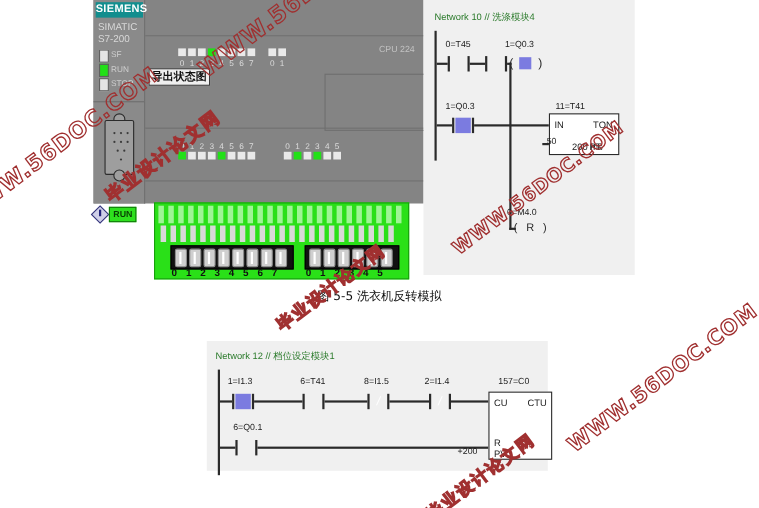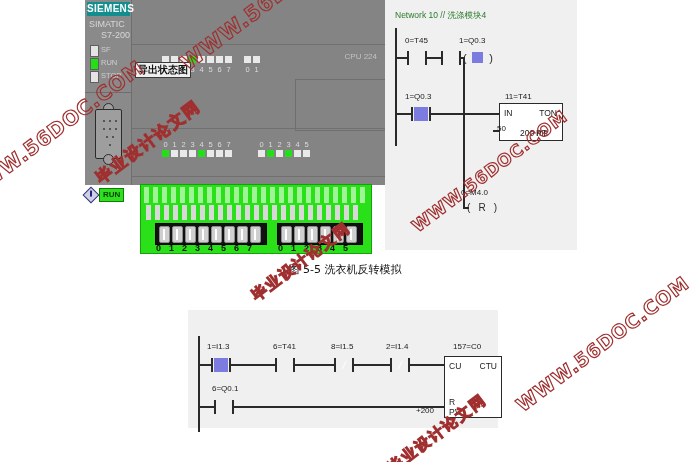--- a/index.html
+++ b/index.html
@@ -14,36 +14,36 @@
   
   #fig55{position:absolute;left:0;top:0;width:690px;height:288px;}
 
   
   .plc-pic{position:absolute;left:85px;top:0px;width:300px;height:250px;background:#ffffff;}
   .plc-body{position:absolute;left:0px;top:0px;width:300px;height:185px;background:#848484;}
   .plc-left{position:absolute;left:0px;top:0px;width:46px;height:185px;background:#8a8a8a;border-right:1px solid #6e6e6e;}
   .siemens{position:absolute;left:2px;top:2px;width:43px;height:14px;background:#128e8e;color:#ffffff;
            font-size:10px;font-weight:bold;letter-spacing:.3px;text-align:center;line-height:14px;}
   .simatic{position:absolute;left:4px;top:19px;font-size:9px;color:#d8d8d8;line-height:11px;}
-  .s7{position:absolute;left:16px;top:30px;font-size:9px;color:#d8d8d8;line-height:11px;}
+  .s7{position:absolute;left:4px;top:30px;font-size:9px;color:#d8d8d8;line-height:11px;}
   .ledcol{position:absolute;left:5px;top:44px;width:40px;}
   .ledrow{position:relative;height:13px;}
   .ledsq{position:absolute;left:0;top:1px;width:7px;height:10px;background:#e4e4e4;border:1px solid #5f5f5f;}
   .ledsq.on{background:#22e017;}
   .ledlbl{position:absolute;left:11px;top:1px;font-size:7.5px;color:#cfcfcf;line-height:10px;}
   .plc-sep{position:absolute;left:0px;top:92px;width:46px;height:1px;background:#6e6e6e;}
 
   .dconn{position:absolute;left:8px;top:103px;width:30px;height:60px;}
   .dconn .shell{position:absolute;left:2px;top:6px;width:25px;height:48px;border:1px solid #2b2b2b;background:#9e9e9e;border-radius:2px;}
   .dconn .screw{position:absolute;width:9px;height:9px;border:1px solid #2b2b2b;border-radius:50%;background:#9e9e9e;left:10px;}
   .dconn .screw.t{top:0px;}
   .dconn .screw.b{top:51px;}
   .dconn .pin{position:absolute;width:2px;height:2px;border-radius:50%;background:#3b3b3b;}
 
-  .plc-main{position:absolute;left:47px;top:16px;width:253px;height:162px;}
+  .plc-main{position:absolute;left:47px;top:4px;width:253px;height:162px;}
   .cpu-lbl{position:absolute;right:8px;top:36px;font-size:8px;color:#c2c2c2;}
   .hline{position:absolute;left:0;height:1px;background:#707070;}
   .panel-box{position:absolute;border:1px solid #6f6f6f;}
 
   .ledbar{position:absolute;}
   .ledbar .cell{position:absolute;top:0;width:7px;height:7px;background:#e9e9e9;}
   .ledbar .cell.on{background:#22e017;}
   .numrow{position:absolute;font-size:7.5px;color:#dcdcdc;}
   .numrow span{position:absolute;top:0;width:7px;text-align:center;}
 
@@ -409,20 +409,21 @@
         <span style="position:absolute;left:0;right:0;top:0;text-align:center;">R</span>
         <span style="position:absolute;right:0;top:0;">)</span>
       </div>
     </div>
 
     <div class="caption" style="left:190px;top:262px;width:310px;">图 5-5  洗衣机反转模拟</div>
   </div>
 
   <div id="fig56">
     <div class="ladder2">
+      <span class="netlabel" style="left:8px;top:8px;">Network 12 // 档位设定模块1</span>
 
       <div class="lad-rail" style="left:10px;top:26px;width:2px;height:96px;"></div>
 
       <span class="tag" style="left:19px;top:32px;">1=I1.3</span>
       <span class="tag" style="left:85px;top:32px;">6=T41</span>
       <span class="tag" style="left:143px;top:32px;">8=I1.5</span>
       <span class="tag" style="left:198px;top:32px;">2=I1.4</span>
 
       <div class="lad-wire" style="left:12px;top:54px;width:11px;height:2px;"></div>
       <div class="contact" style="left:23px;top:48px;">

